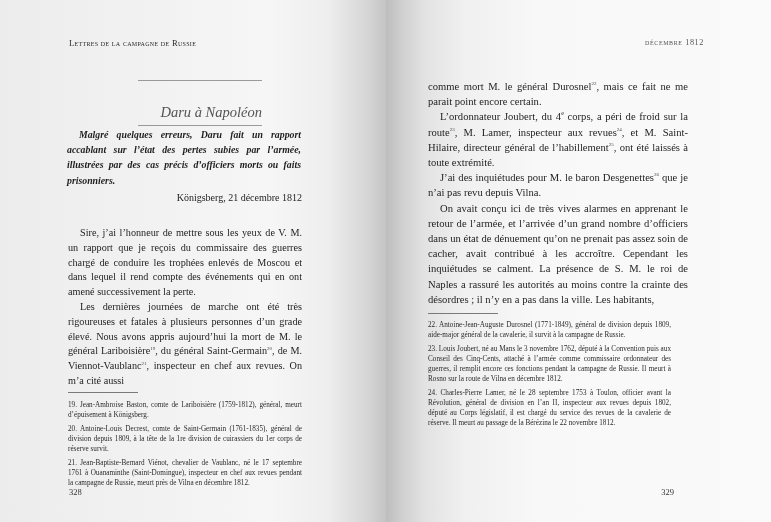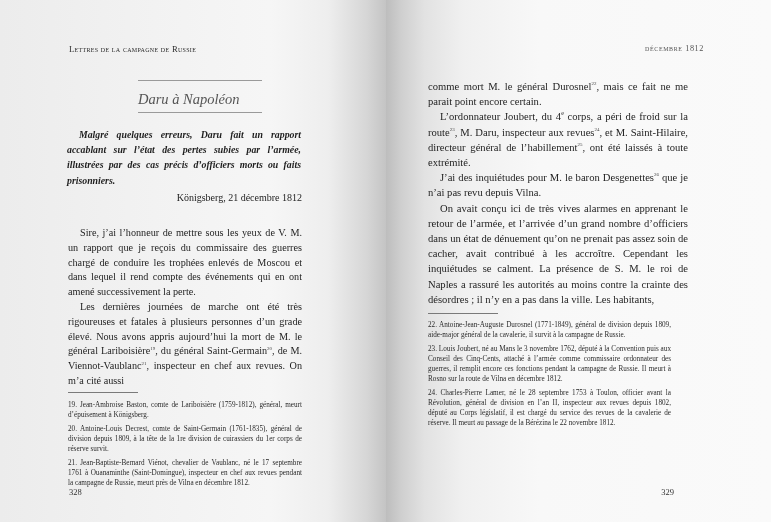--- a/index.html
+++ b/index.html
@@ -9,31 +9,31 @@
     .page { position: relative; height: 522px; }
     .page-left {
       width: 386px;
       background: linear-gradient(to right, #ececec 0%, #f2f2f2 40%, #f6f6f6 70%, #eeeeee 85%, #d6d6d6 95%, #c4c4c4 100%);
     }
     .page-right {
       width: 385px;
       background: linear-gradient(to right, #bdbdbd 0%, #cfcfcf 4%, #e2e2e2 10%, #f0f0f0 20%, #f8f8f8 40%, #fafafa 100%);
     }
     .running-head {
-      position: absolute; top: 44px;
+      position: absolute; top: 38px;
       font-size: 8.6px; letter-spacing: 0.3px; color: #2a2a2a;
       font-variant: small-caps;
     }
     .page-left .running-head { left: 69px; }
     .page-right .running-head { right: 67px; color: #555; font-size: 8.2px; letter-spacing: 0.6px; }
 
     .title-block {
       position: absolute; left: 138px; top: 80px; width: 124px;
       border-top: 1px solid #9a9a9a; border-bottom: 1px solid #9a9a9a;
-      text-align: left; padding: 9px 0 4px;
+      text-align: right; padding: 22px 0 4px;
     }
     .title-block span { font-style: italic; font-size: 14.5px; color: #555; }
 
     .intro {
       position: absolute; left: 67px; top: 127px; width: 234px;
       font-style: italic; font-size: 9.8px; line-height: 15.2px; text-align: justify;
       text-indent: 12px;
       font-weight: bold;
     }
     .dateline {
@@ -95,21 +95,21 @@
     </div>
 
     <div class="folio">328</div>
   </div>
 
   <div class="page page-right">
     <div class="running-head">décembre 1812</div>
 
     <div class="body-text">
       <p class="first"><span>comme mort M. le général Durosnel</span><sup class="fn">22</sup><span>, mais ce fait ne me parait point encore certain.</span></p>
-      <p><span>L’ordonnateur Joubert, du 4</span><sup class="ord">e</sup><span> corps, a péri de froid sur la route</span><sup class="fn">23</sup><span>, M. Daru, inspecteur aux revues</span><sup class="fn">24</sup><span>, et M. Saint-Hilaire, directeur général de l’habillement</span><sup class="fn">25</sup><span>, ont été laissés à toute extrémité.</span></p>
+      <p><span>L’ordonnateur Joubert, du 4</span><sup class="ord">e</sup><span> corps, a péri de froid sur la route</span><sup class="fn">23</sup><span>, M. Lamer, inspecteur aux revues</span><sup class="fn">24</sup><span>, et M. Saint-Hilaire, directeur général de l’habillement</span><sup class="fn">25</sup><span>, ont été laissés à toute extrémité.</span></p>
       <p><span>J’ai des inquiétudes pour M. le baron Desgenettes</span><sup class="fn">26</sup><span> que je n’ai pas revu depuis Vilna.</span></p>
       <p>On avait conçu ici de très vives alarmes en apprenant le retour de l’armée, et l’arrivée d’un grand nombre d’officiers dans un état de dénuement qu’on ne prenait pas assez soin de cacher, avait contribué à les accroître. Cependant les inquiétudes se calment. La présence de S. M. le roi de Naples a rassuré les autorités au moins contre la crainte des désordres ; il n’y en a pas dans la ville. Les habitants,</p>
     </div>
 
     <div class="fn-rule"></div>
 
     <div class="footnotes">
       <p>22. Antoine-Jean-Auguste Durosnel (1771-1849), général de division depuis 1809, aide-major général de la cavalerie, il survit à la campagne de Russie.</p>
       <p>23. Louis Joubert, né au Mans le 3 novembre 1762, député à la Convention puis aux Conseil des Cinq-Cents, attaché à l’armée comme commissaire ordonnateur des guerres, il remplit encore ces fonctions pendant la campagne de Russie. Il meurt à Rosno sur la route de Vilna en décembre 1812.</p>
       <p>24. Charles-Pierre Lamer, né le 28 septembre 1753 à Toulon, officier avant la Révolution, général de division en l’an II, inspecteur aux revues depuis 1802, député au Corps législatif, il est chargé du service des revues de la cavalerie de réserve. Il meurt au passage de la Bérézina le 22 novembre 1812.</p>

